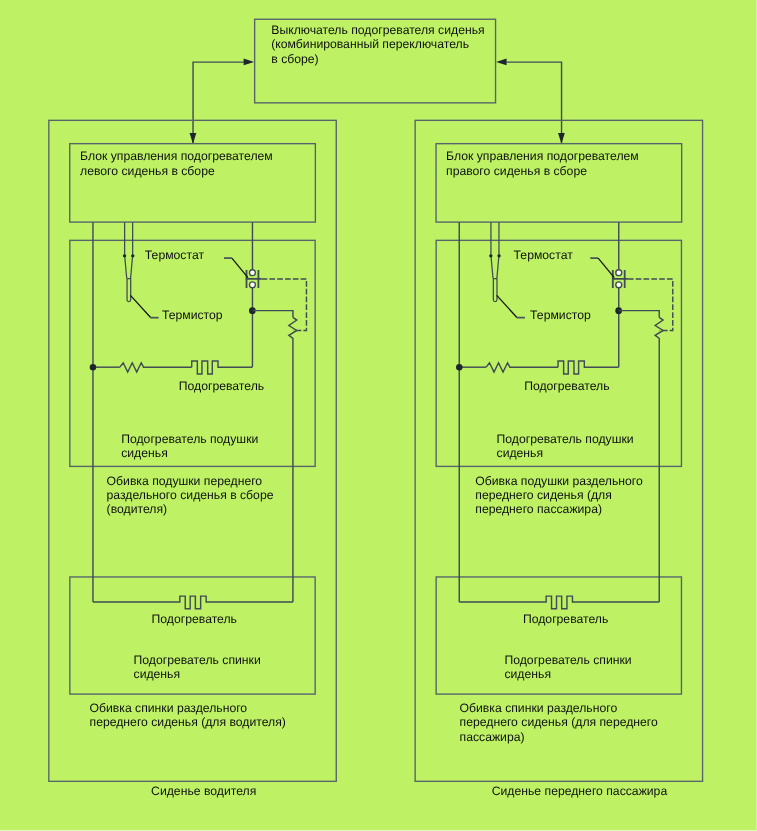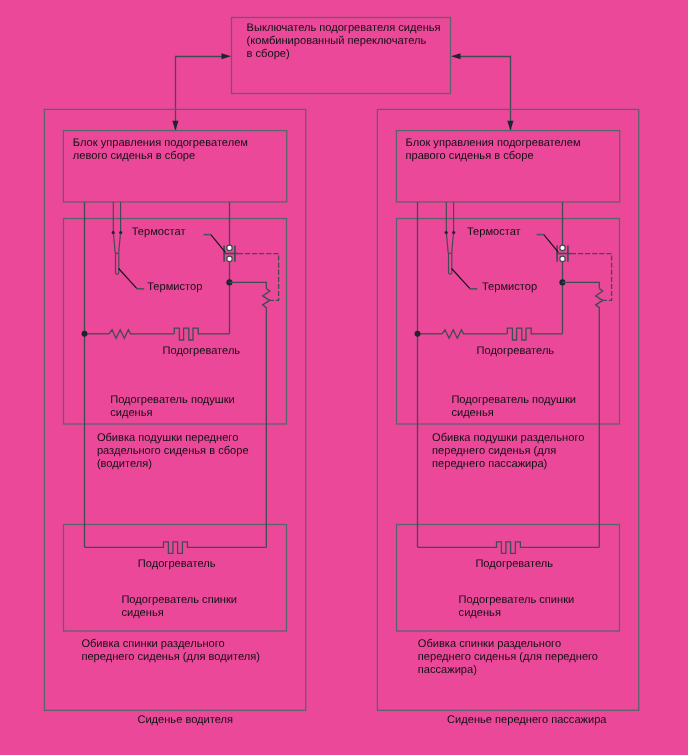--- a/index.html
+++ b/index.html
@@ -1,20 +1,20 @@
 <!DOCTYPE html>
 <html><head>
 <meta charset="utf-8">
 <title>Seat heater wiring diagram</title>
 <style>
   html,body{margin:0;padding:0;background:#ffffff;}
   body{width:688px;height:755px;overflow:hidden;
        font-family:"Liberation Sans",sans-serif;
        -webkit-font-smoothing:antialiased;text-rendering:geometricPrecision;}
-  #stage{position:relative;width:688px;height:755px;background:#ec4899;}
+  #stage{position:relative;width:688px;height:755px;background:#bef264;}
   svg#diagram{position:absolute;top:0;left:0;display:block;}
   .box{fill:none;stroke:#56646c;stroke-width:1.25;}
   .wire{fill:none;stroke:#3f4c54;stroke-width:1.3;stroke-linecap:butt;stroke-linejoin:miter;}
   .wire-thin{fill:none;stroke:#3f4c54;stroke-width:1.15;}
   .dashed{fill:none;stroke:#3f4c54;stroke-width:1.3;stroke-dasharray:5.2 1.9;}
   .leader{fill:none;stroke:#111417;stroke-width:1.15;}
   .leadflat{fill:none;stroke:#4a555c;stroke-width:1.6;}
   .dot{fill:#1d262c;}
   .term{fill:#ffffff;stroke:#3f4c54;stroke-width:1.25;}
   .bar{stroke:#3f4c54;stroke-width:1.65;stroke-linecap:butt;}

